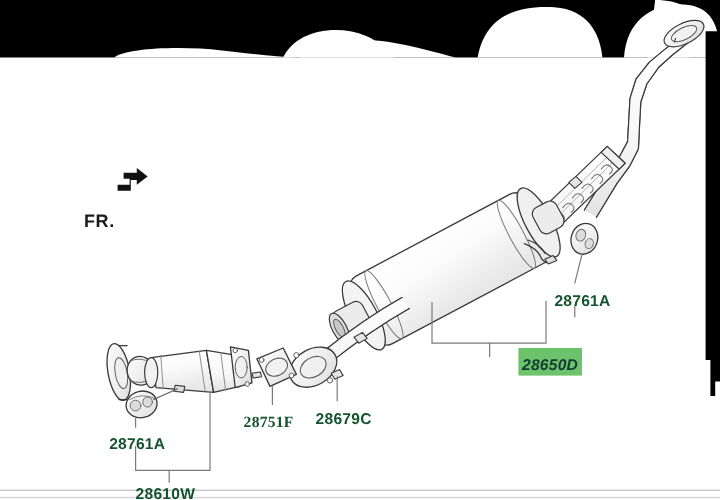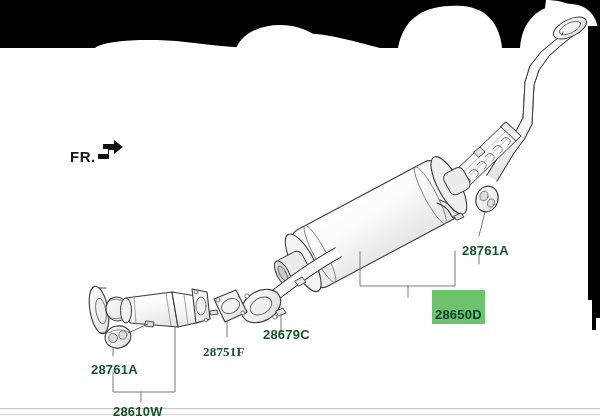--- a/index.html
+++ b/index.html
@@ -27,29 +27,31 @@
     font-family: "Liberation Sans", sans-serif;
     font-size: 13px;
     font-weight: bold;
     letter-spacing: 0.2px;
     white-space: nowrap;
     color: #14532d;
   }
   .lbl-highlight {
     color: #143c32;
     background: #6cc36c;
-    padding: 17px 3px 2px 3px;
+    padding: 6px 3px 2px 3px;
+    font-style: italic;
   }
   .fr-label {
     position: absolute;
     font-family: "Liberation Sans", sans-serif;
     font-size: 15px;
     font-weight: bold;
     color: #1a1a1a;
     letter-spacing: 0.5px;
+    margin-top: 28px;
   }
 </style>
 </head>
 <body>
 
 <div id="page">
 
   <svg id="diagram-svg" viewBox="0 0 600 417" xmlns="http://www.w3.org/2000/svg">
 
     <defs>
@@ -244,17 +246,17 @@
   </svg>
 
   <div class="lbl lbl-highlight" style="left:432px; top:290px;">28650D</div>
 
   <div class="lbl" style="left:462px; top:243px;">28761A</div>
 
   <div class="lbl" style="left:91px; top:362px;">28761A</div>
 
   <div class="lbl" style="left:203px; top:344px;font-family:Liberation Serif, serif;">28751F</div>
 
-  <div class="lbl" style="left:263px; top:327px;">28679C</div>
+  <div class="lbl" style="left:263px; top:341px;">28679C</div>
 
   <div class="lbl" style="left:113px; top:404px;">28610W</div>
 
 </div>
 
 </body></html>

